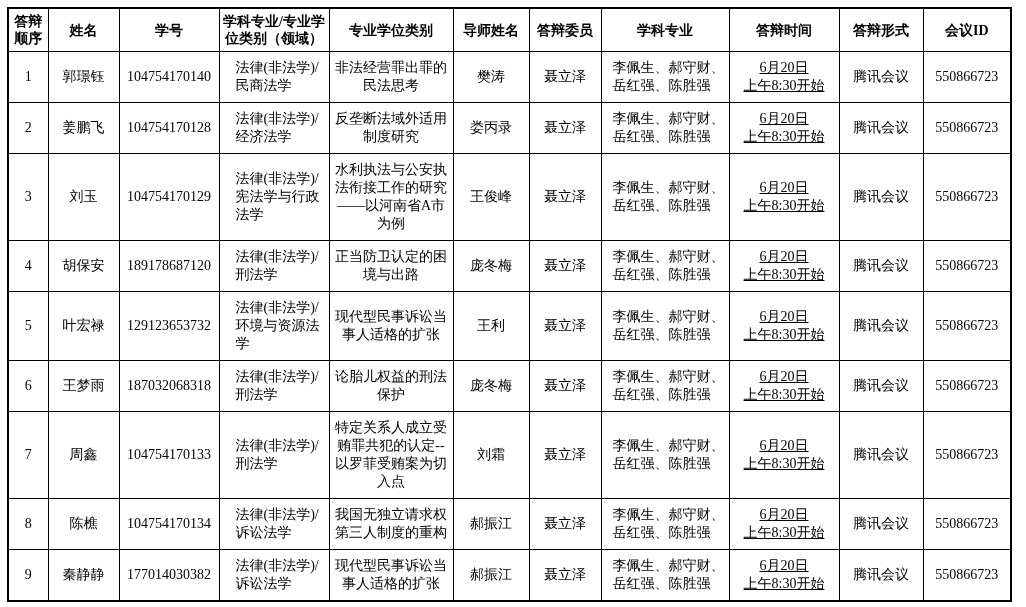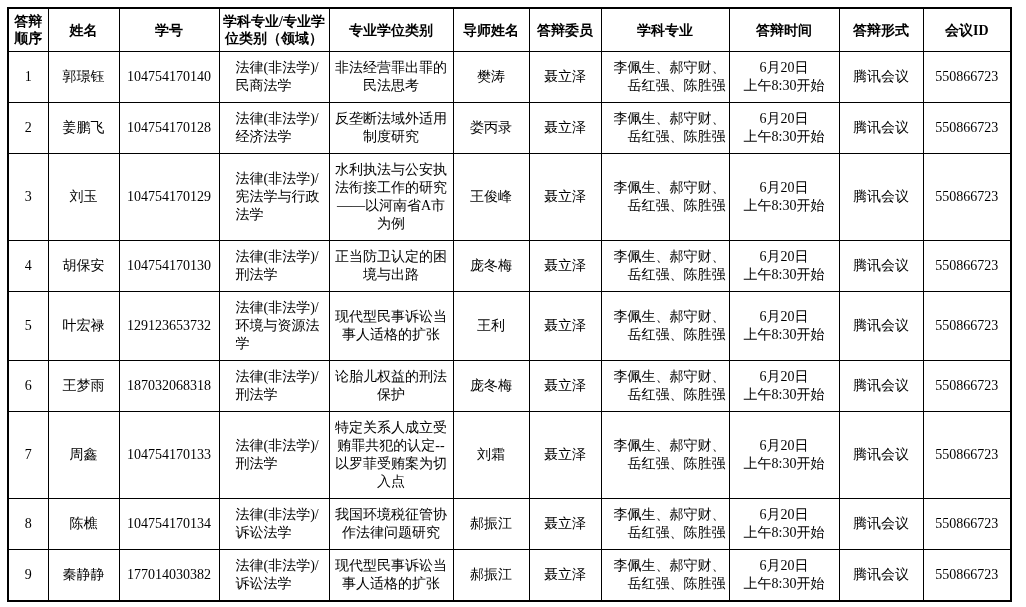--- a/index.html
+++ b/index.html
@@ -39,26 +39,27 @@
     font-weight: bold;
     line-height: 17px;
     padding: 4px 2px;
   }
   .schedule td.col-major {
     text-align: left;
     white-space: pre-line;
     padding-left: 16px;
   }
   .schedule td.col-committee {
-    text-align: right;
+    text-align: left;
     white-space: pre-line;
-    padding-left: 5px;
+    padding-left: 11px;
   }
   .schedule td.col-time {
     white-space: pre-line;
+    text-decoration: underline;
   }
   .schedule td.col-thesis_title {
     padding-left: 2px;
     padding-right: 2px;
   }
 </style>
 </head>
 <body>
 
 <div class="page">
@@ -136,21 +137,21 @@
           <td class="col-committee">李佩生、郝守财、
 岳红强、陈胜强</td>
           <td class="col-time">6月20日
 上午8:30开始</td>
           <td class="col-format">腾讯会议</td>
           <td class="col-meeting_id">550866723</td>
         </tr>
         <tr>
           <td class="col-order">4</td>
           <td class="col-name">胡保安</td>
-          <td class="col-student_id">104754170130</td>
+          <td class="col-student_id">189178687120</td>
           <td class="col-major">法律(非法学)/
 刑法学</td>
           <td class="col-thesis_title">正当防卫认定的困境与出路</td>
           <td class="col-advisor">庞冬梅</td>
           <td class="col-chair">聂立泽</td>
           <td class="col-committee">李佩生、郝守财、
 岳红强、陈胜强</td>
           <td class="col-time">6月20日
 上午8:30开始</td>
           <td class="col-format">腾讯会议</td>
@@ -203,21 +204,21 @@
 上午8:30开始</td>
           <td class="col-format">腾讯会议</td>
           <td class="col-meeting_id">550866723</td>
         </tr>
         <tr>
           <td class="col-order">8</td>
           <td class="col-name">陈樵</td>
           <td class="col-student_id">104754170134</td>
           <td class="col-major">法律(非法学)/
 诉讼法学</td>
-          <td class="col-thesis_title">我国环境税征管协作法律问题研究</td>
+          <td class="col-thesis_title">我国无独立请求权第三人制度的重构</td>
           <td class="col-advisor">郝振江</td>
           <td class="col-chair">聂立泽</td>
           <td class="col-committee">李佩生、郝守财、
 岳红强、陈胜强</td>
           <td class="col-time">6月20日
 上午8:30开始</td>
           <td class="col-format">腾讯会议</td>
           <td class="col-meeting_id">550866723</td>
         </tr>
         <tr>

